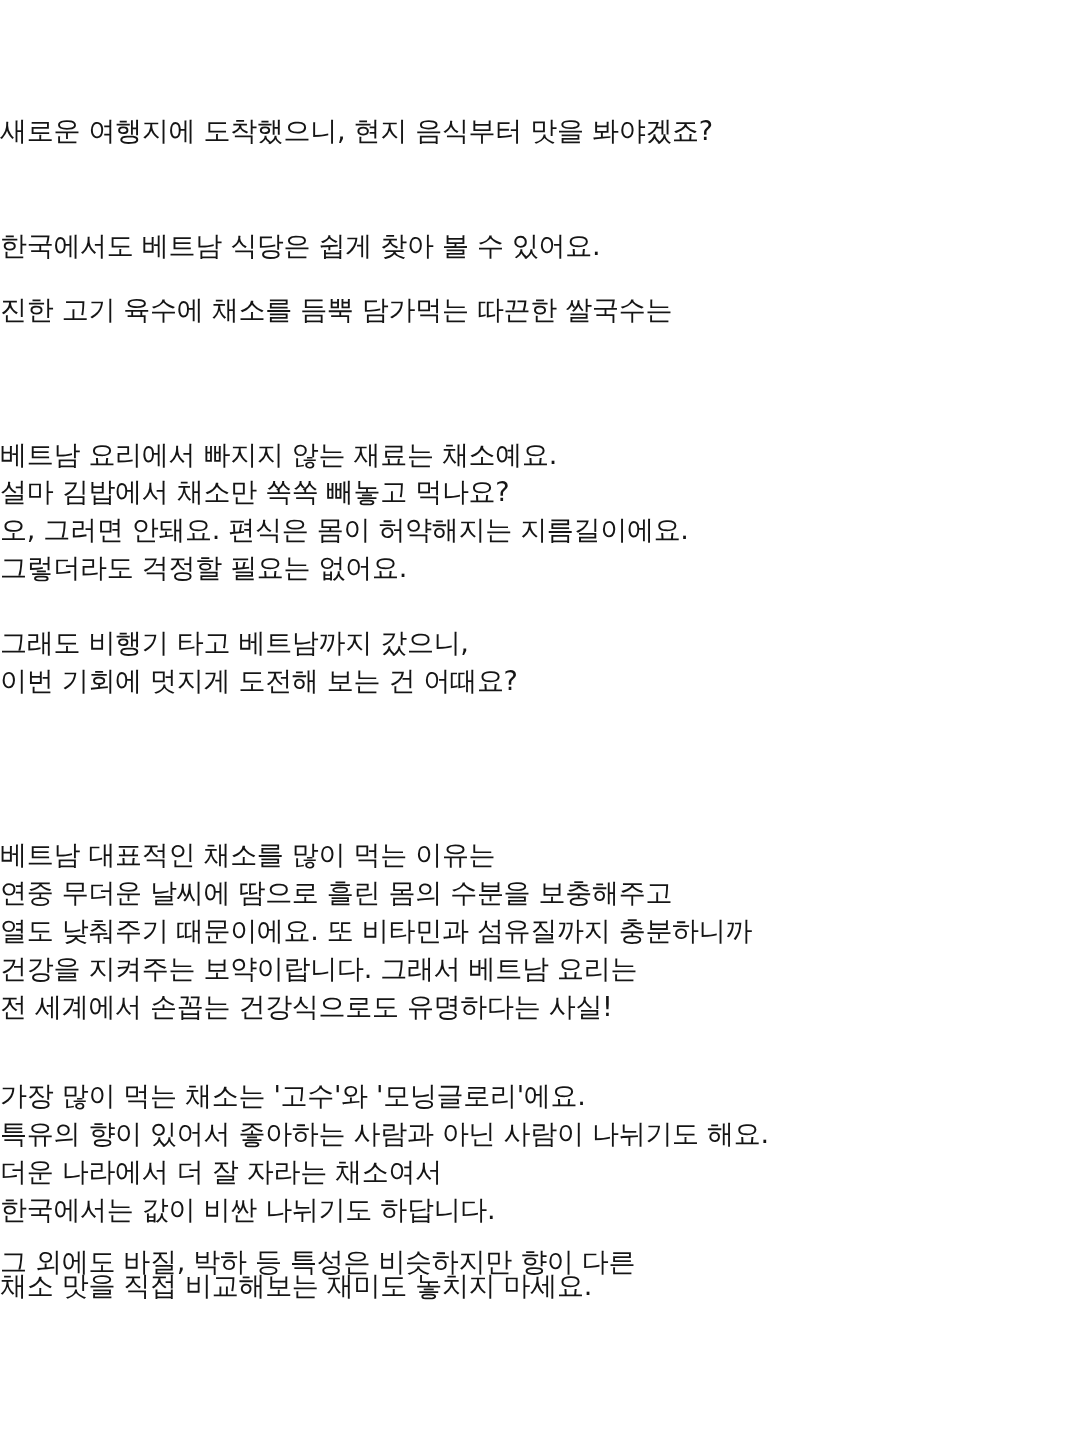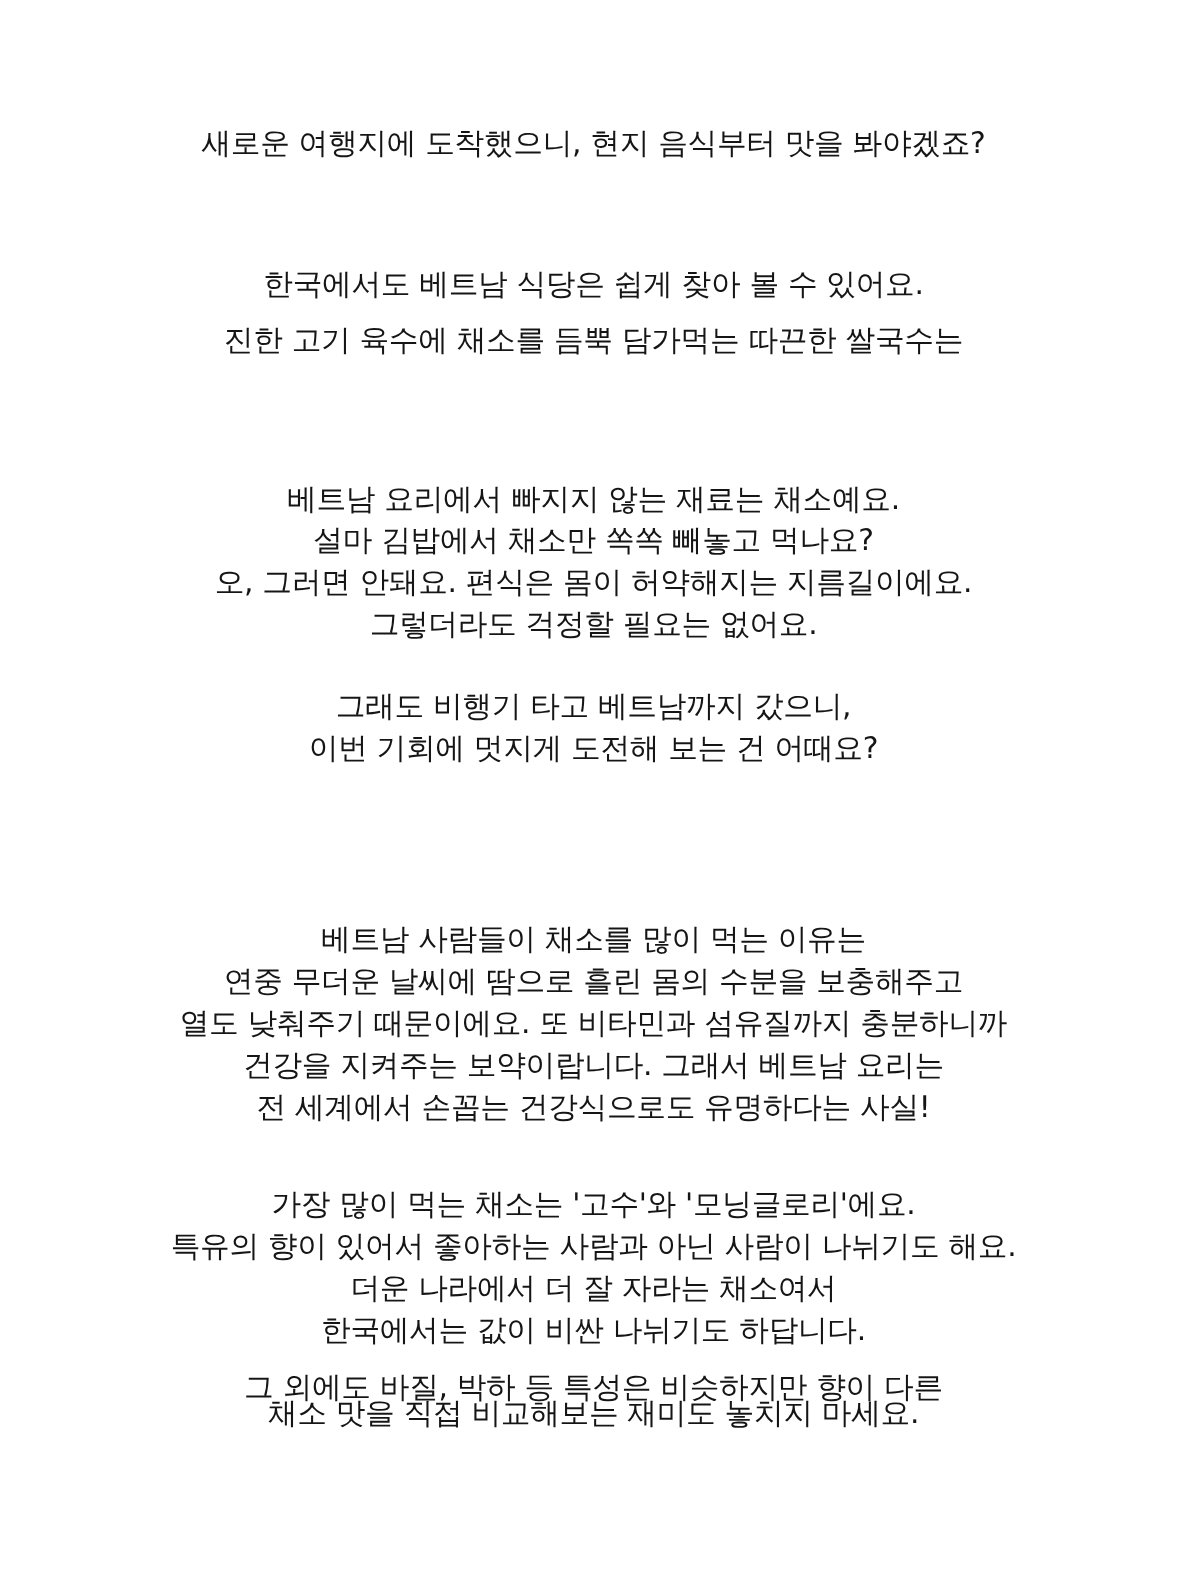--- a/index.html
+++ b/index.html
@@ -19,47 +19,46 @@
     position: absolute;
     left: 0; top: 0;
     width: 1079px;
     height: 1439px;
     background: #ffffff;
   }
   .line {
     position: absolute;
     left: 0;
     width: 1079px;
-    text-align: center;
     font-size: 27px;
     line-height: 38px;
     height: 38px;
     white-space: nowrap;
     letter-spacing: -0.3px;
     color: #151515;
   }
 </style>
 </head>
 <body>
 
 <div class="page">
 
   <div class="line" style="top:112px">새로운 여행지에 도착했으니, 현지 음식부터 맛을 봐야겠죠?</div>
 
-  <div class="line" style="top:240px">한국에서도 베트남 식당은 쉽게 찾아 볼 수 있어요.</div>
+  <div class="line" style="top:227px">한국에서도 베트남 식당은 쉽게 찾아 볼 수 있어요.</div>
   <div class="line" style="top:291px">진한 고기 육수에 채소를 듬뿍 담가먹는 따끈한 쌀국수는</div>
 
   <div class="line" style="top:436px">베트남 요리에서 빠지지 않는 재료는 채소예요.</div>
   <div class="line" style="top:473px">설마 김밥에서 채소만 쏙쏙 빼놓고 먹나요?</div>
   <div class="line" style="top:511px">오, 그러면 안돼요. 편식은 몸이 허약해지는 지름길이에요.</div>
   <div class="line" style="top:549px">그렇더라도 걱정할 필요는 없어요.</div>
   <div class="line" style="top:624px">그래도 비행기 타고 베트남까지 갔으니,</div>
   <div class="line" style="top:662px">이번 기회에 멋지게 도전해 보는 건 어때요?</div>
 
-  <div class="line" style="top:836px">베트남 사람들이 채소를 많이 먹는 이유는</div>
+  <div class="line" style="top:836px">베트남 대표적인 채소를 많이 먹는 이유는</div>
   <div class="line" style="top:874px">연중 무더운 날씨에 땀으로 흘린 몸의 수분을 보충해주고</div>
   <div class="line" style="top:912px">열도 낮춰주기 때문이에요. 또 비타민과 섬유질까지 충분하니까</div>
   <div class="line" style="top:950px">건강을 지켜주는 보약이랍니다. 그래서 베트남 요리는</div>
   <div class="line" style="top:988px">전 세계에서 손꼽는 건강식으로도 유명하다는 사실!</div>
 
   <div class="line" style="top:1077px">가장 많이 먹는 채소는 '고수'와 '모닝글로리'에요.</div>
   <div class="line" style="top:1115px">특유의 향이 있어서 좋아하는 사람과 아닌 사람이 나뉘기도 해요.</div>
   <div class="line" style="top:1153px">더운 나라에서 더 잘 자라는 채소여서</div>
   <div class="line" style="top:1191px">한국에서는 값이 비싼 나뉘기도 하답니다.</div>
   <div class="line" style="top:1243px">그 외에도 바질, 박하 등 특성은 비슷하지만 향이 다른</div>

